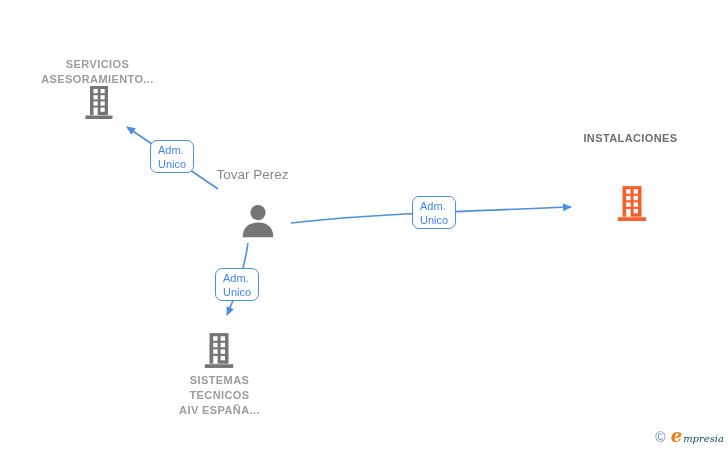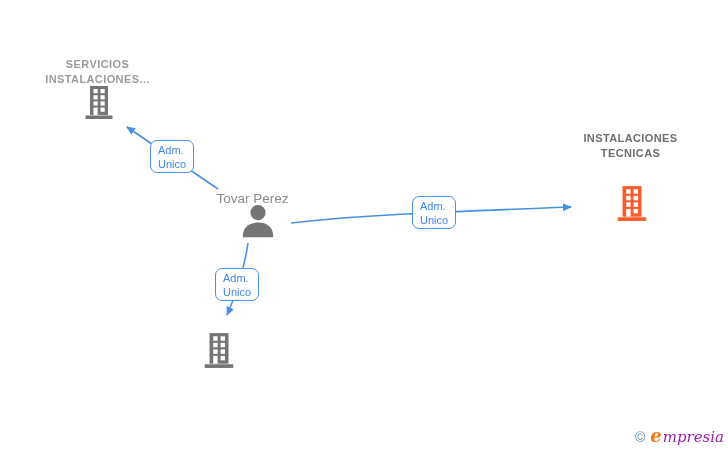--- a/index.html
+++ b/index.html
@@ -86,22 +86,22 @@
   .brand {
     font-family: "DejaVu Serif", serif;
     font-style: italic;
   }
   #brand-initial {
     color: #ef7d17;
     font-size: 18px;
     font-weight: 700;
   }
   #brand-rest {
-    color: #a21caf;
-    font-size: 15px;
+    color: #0c4a6e;
+    font-size: 10px;
     font-style: italic;
   }
 </style>
 </head>
 <body>
 
 <div id="canvas">
 
   <svg id="edges-layer" viewBox="0 0 728 450" xmlns="http://www.w3.org/2000/svg">
     <defs>
@@ -122,52 +122,51 @@
     <div>Adm.</div>
     <div>Unico</div>
   </div>
   <div class="edge-label" style="left:215px; top:268px;">
     <div>Adm.</div>
     <div>Unico</div>
   </div>
 
   <div class="node-label company-label" style="left:20px; top:33px; width:155px;margin-top:24px;">
     <div>SERVICIOS</div>
-    <div>INSTALACIONES...</div>
+    <div>ASESORAMIENTO...</div>
   </div>
   <div class="node" style="left:81px; top:84px;">
     <svg class="node-icon" width="36" height="36" viewBox="0 0 36 36" xmlns="http://www.w3.org/2000/svg" fill="#757575">
       <rect x="9" y="2" width="18" height="29"></rect>
       <rect x="4.5" y="31.5" width="27" height="3.5"></rect>
       <g fill="#ffffff">
         <rect x="12.5" y="5" width="4.2" height="4.2"></rect>
         <rect x="19.5" y="5" width="4.2" height="4.2"></rect>
         <rect x="12.5" y="11.2" width="4.2" height="4.2"></rect>
         <rect x="19.5" y="11.2" width="4.2" height="4.2"></rect>
         <rect x="12.5" y="17.4" width="4.2" height="4.2"></rect>
         <rect x="19.5" y="17.4" width="4.2" height="4.2"></rect>
         <rect x="12.5" y="23.6" width="4.2" height="7.4"></rect>
         <rect x="19.5" y="23.6" width="4.2" height="4.2"></rect>
       </g>
     </svg>
   </div>
 
-  <div class="node-label person-label" style="left:185px; top:167px; width:135px;margin-top:24px;">
+  <div class="node-label person-label" style="left:185px; top:167px; width:135px;">
     <div>Tovar Perez</div>
   </div>
   <div class="node" style="left:239px; top:202px;">
     <svg class="node-icon" width="38" height="38" viewBox="0 0 36 36" xmlns="http://www.w3.org/2000/svg" fill="#757575">
       <circle cx="18" cy="10" r="7.2"></circle>
       <path d="M3.5,33.5 C3.5,23.5 9.5,19.5 18,19.5 C26.5,19.5 32.5,23.5 32.5,33.5 Z"></path>
     </svg>
   </div>
 
   <div class="node-label company-label focus" style="left:553px; top:131px; width:155px;text-align:center;">
     <div>INSTALACIONES</div>
-    <div>TECNICAS</div>
   </div>
   <div class="node" style="left:613px; top:184px;">
     <svg class="node-icon" width="38" height="38" viewBox="0 0 36 36" xmlns="http://www.w3.org/2000/svg" fill="#f95d2b">
       <rect x="9" y="2" width="18" height="29"></rect>
       <rect x="4.5" y="31.5" width="27" height="3.5"></rect>
       <g fill="#ffffff">
         <rect x="12.5" y="5" width="4.2" height="4.2"></rect>
         <rect x="19.5" y="5" width="4.2" height="4.2"></rect>
         <rect x="12.5" y="11.2" width="4.2" height="4.2"></rect>
         <rect x="19.5" y="11.2" width="4.2" height="4.2"></rect>
@@ -188,20 +187,25 @@
         <rect x="19.5" y="5" width="4.2" height="4.2"></rect>
         <rect x="12.5" y="11.2" width="4.2" height="4.2"></rect>
         <rect x="19.5" y="11.2" width="4.2" height="4.2"></rect>
         <rect x="12.5" y="17.4" width="4.2" height="4.2"></rect>
         <rect x="19.5" y="17.4" width="4.2" height="4.2"></rect>
         <rect x="12.5" y="23.6" width="4.2" height="7.4"></rect>
         <rect x="19.5" y="23.6" width="4.2" height="4.2"></rect>
       </g>
     </svg>
   </div>
+  <div class="node-label company-label" style="left:142px; top:373px; width:155px;">
+    <div>SISTEMAS</div>
+    <div>TECNICOS</div>
+    <div>AIV ESPAÑA...</div>
+  </div>
 
   <div id="footer-logo">
     <span id="copyright-symbol">©</span>
     <span id="brand-initial" class="brand">e</span>
     <span id="brand-rest" class="brand">mpresia</span>
   </div>
 
 </div>
 
 </body></html>

